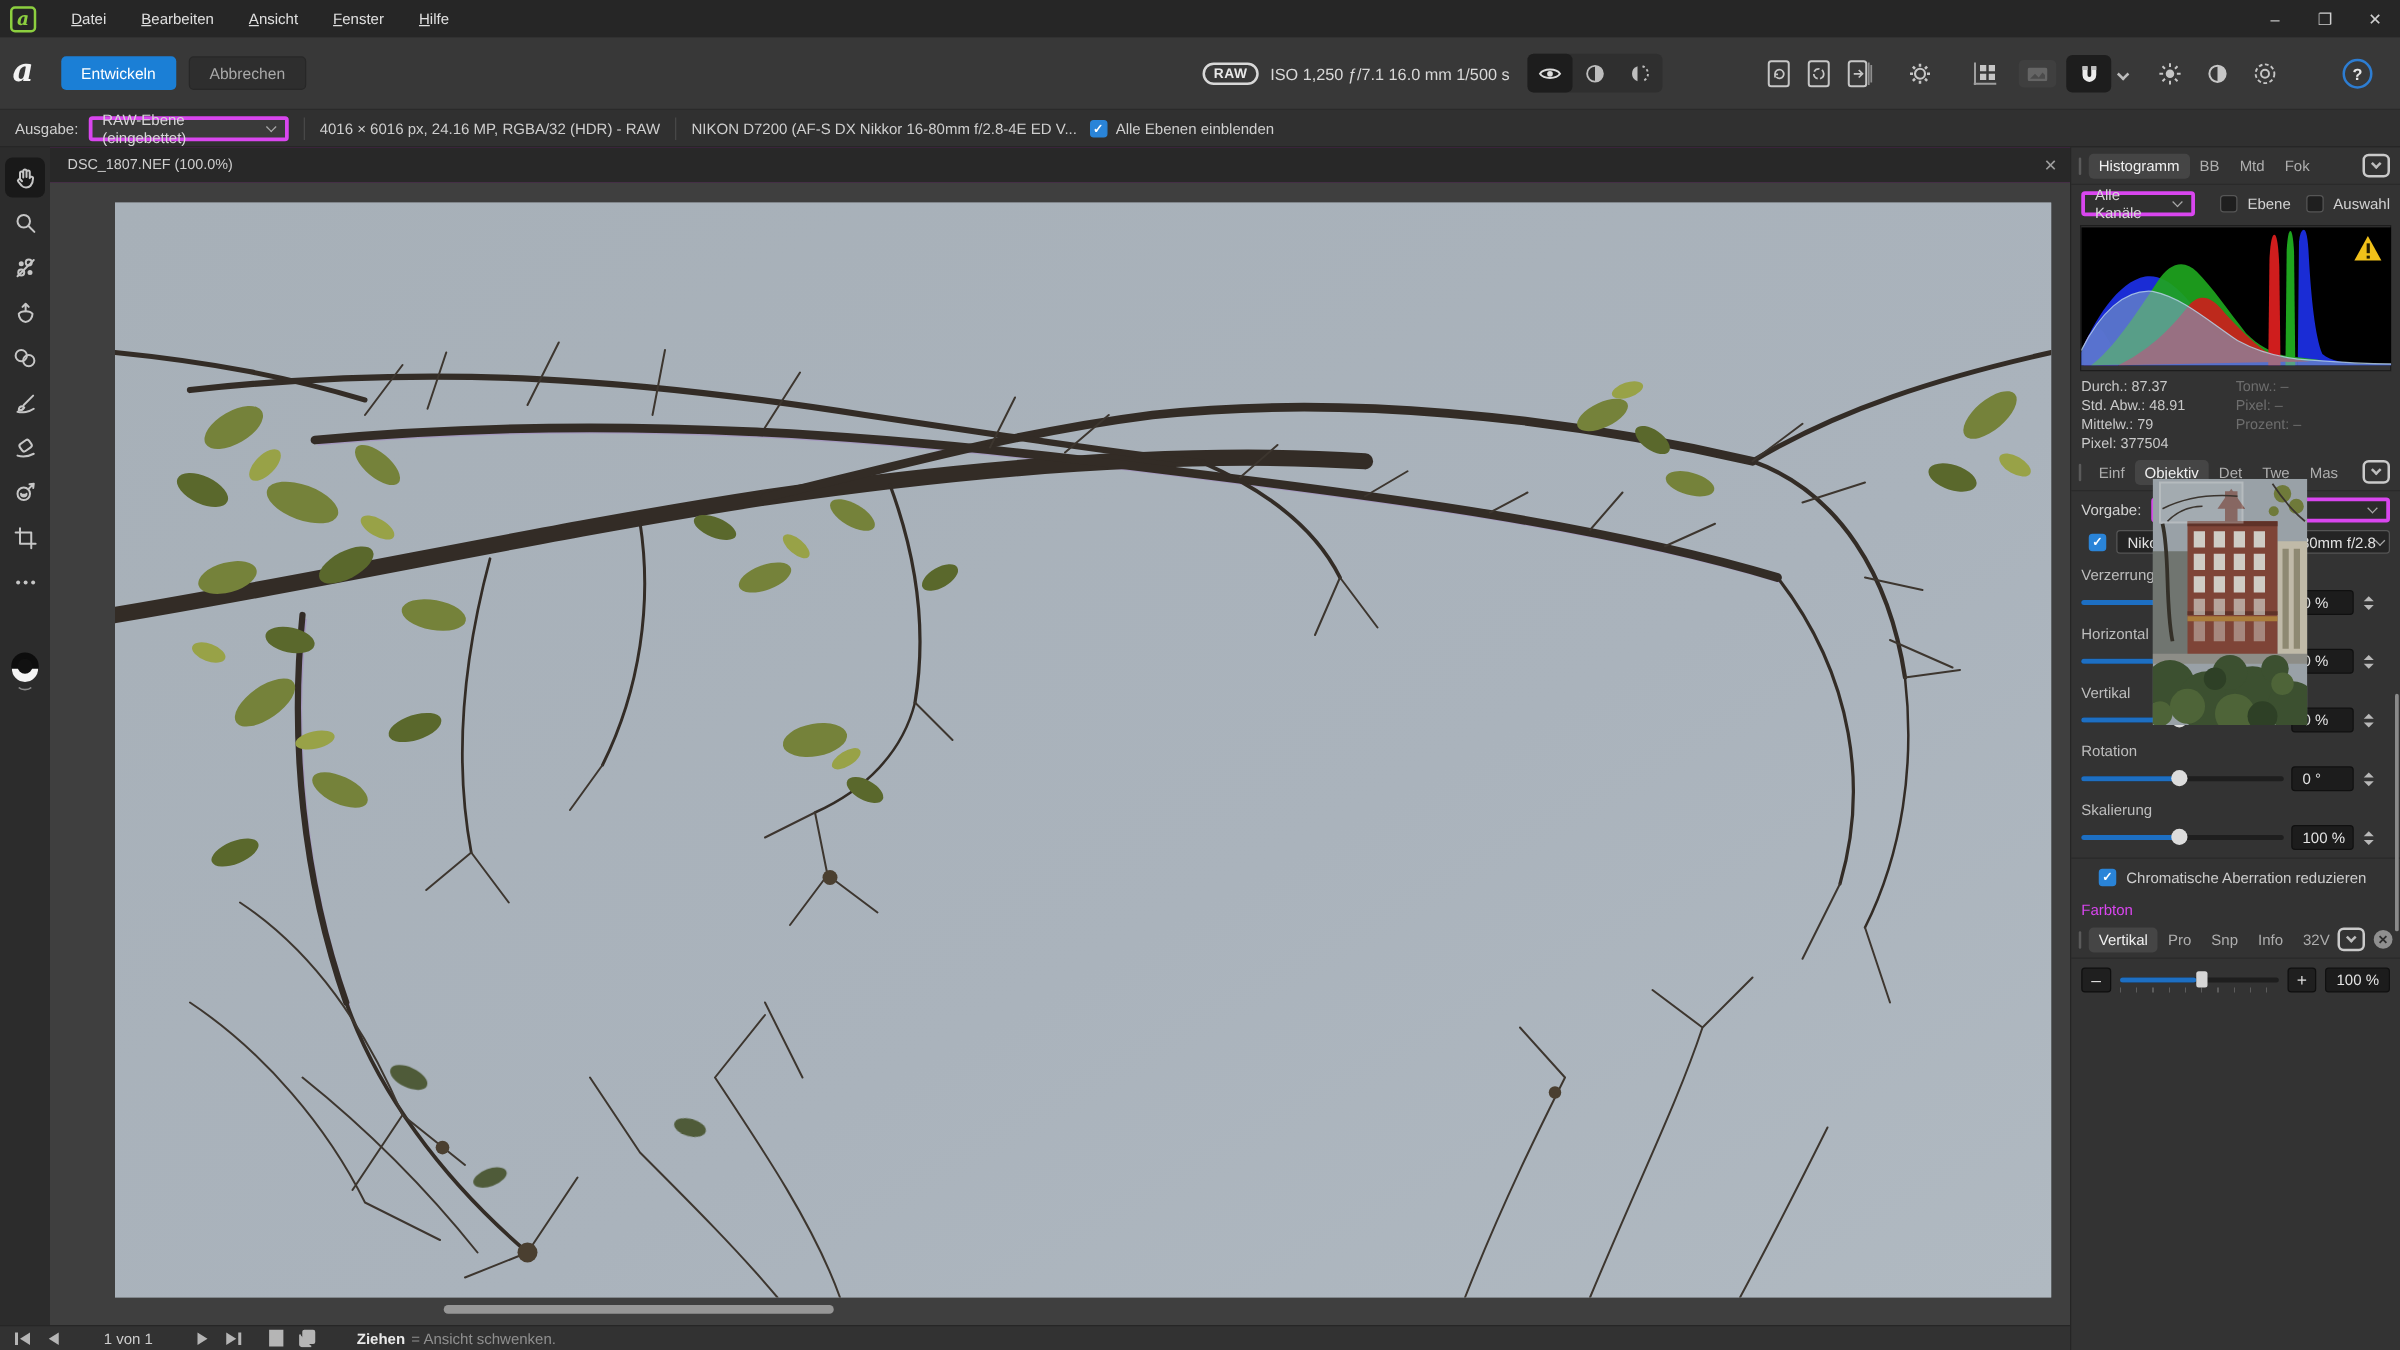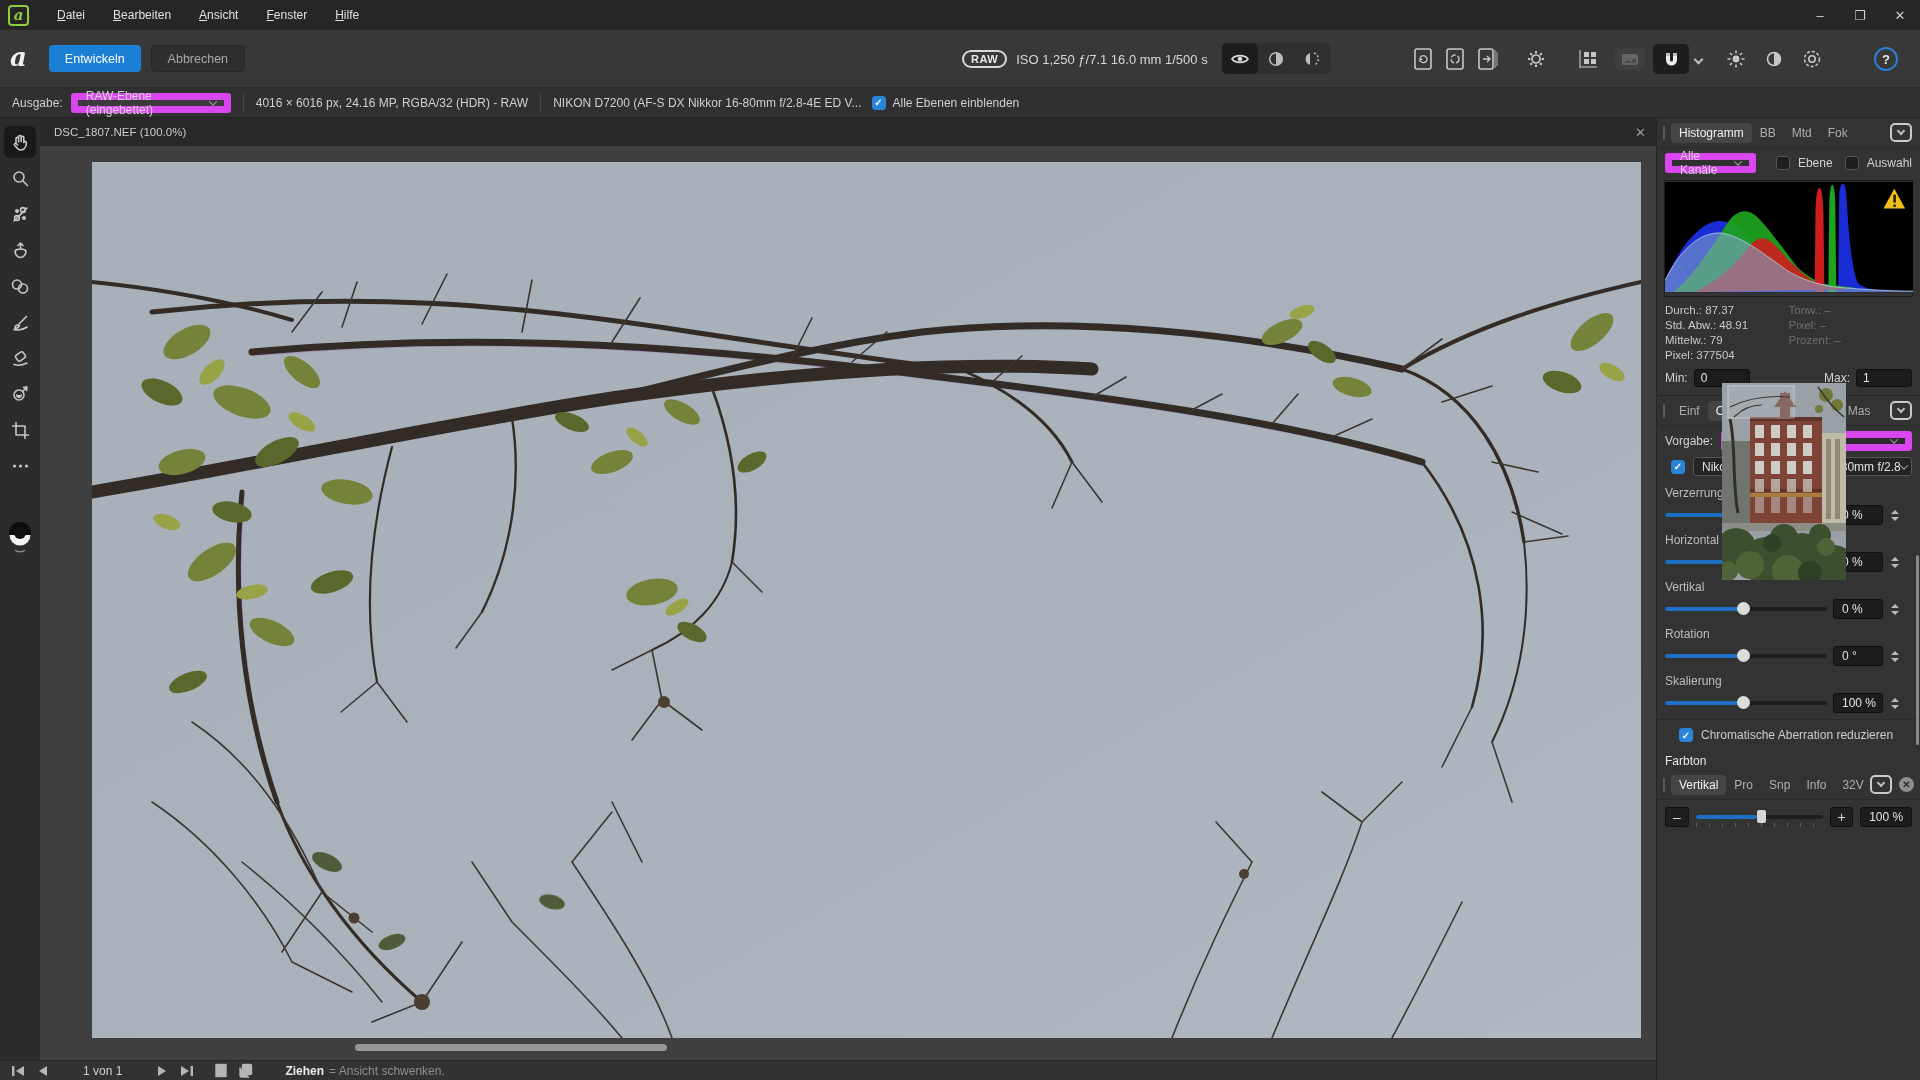--- a/index.html
+++ b/index.html
@@ -35,21 +35,21 @@
   .pill-btn { width:30px; height:22px; background:#454545; border-radius:4px; opacity:.55; display:flex; align-items:center; justify-content:center; }
   .magnet-btn { width:36px; height:30px; background:#1d1d1d; border-radius:5px; display:flex; align-items:center; justify-content:center; }
   .chev-down { width:7px; height:7px; border-right:2px solid #bdbdbd; border-bottom:2px solid #bdbdbd; transform:rotate(45deg); }
   #help-btn { width:24px; height:24px; border-radius:50%; border:2px solid #2d7dd2; color:#e8e8e8; font-weight:bold;
     display:flex; align-items:center; justify-content:center; font-size:13px; }
 
   
   #contextbar { position:absolute; left:0; top:88px; width:1920px; height:30px; background:#303030;
     display:flex; align-items:center; border-bottom:1px solid #232323; font-size:12px; color:#cfcfcf; }
   .ctx-sep { width:1px; height:18px; background:#474747; margin:0 12px; }
-  .dropdown { background:#3a3a3a; border:7px solid #d946ef; border-radius:3px; height:20px; padding:0 8px;
+  .dropdown { background:#3a3a3a; border:3px solid #d946ef; border-radius:3px; height:20px; padding:0 8px;
     display:flex; align-items:center; gap:10px; color:#d6d6d6; }
   .dd-arrow { width:6px; height:6px; border-right:1.5px solid #a9a9a9; border-bottom:1.5px solid #a9a9a9; transform:rotate(45deg) translate(-1px,-1px); }
   .chk { width:14px; height:14px; border-radius:3px; background:#1f1f1f; border:1px solid #565656; display:inline-flex;
     align-items:center; justify-content:center; flex:none; }
   .chk.on { background:#2a84d8; border-color:#2a84d8; }
   .chk.on::after { content:"✓"; color:#fff; font-size:10px; font-weight:bold; }
 
   
   #toolstrip { position:absolute; left:0; top:118px; width:40px; height:942px; background:#2c2c2c;
     display:flex; flex-direction:column; align-items:center; padding-top:8px; }
@@ -113,21 +113,21 @@
   .slider-thumb { position:absolute; left:48%; top:-5px; width:13px; height:13px; border-radius:50%; background:#dcdcdc; margin-left:-6px; }
   .value-box { width:50px; height:20px; background:#1c1c1c; border:1px solid #101010; border-radius:3px;
     color:#e4e4e4; display:flex; align-items:center; padding-left:8px; }
   .stepper { width:11px; height:20px; display:flex; flex-direction:column; align-items:center; justify-content:center; gap:3px; }
   .stepper i { width:0; height:0; border-left:4px solid transparent; border-right:4px solid transparent; }
   .stepper .up { border-bottom:4px solid #b9b9b9; }
   .stepper .dn { border-top:4px solid #b9b9b9; }
   .check-row { display:flex; align-items:flex-end; gap:8px; padding:8px 8px 8px 22px; color:#cdcdcd; }
   .sect-row { display:flex; align-items:center; gap:8px; padding:7px 8px; color:#cdcdcd; border-top:1px solid #2a2a2a; border-bottom:1px solid #2a2a2a; }
   .reset-ic { margin-left:auto; color:#9a9a9a; font-size:14px; }
-  #farbton-label { padding:4px 8px 0; color:#e5e5e5; }
+  #farbton-label { padding:4px 8px 0; color:#d946ef; }
   #panel-vscroll { position:absolute; right:1px; top:437px; width:3px; height:190px; background:#8a8a8a; border-radius:2px; }
 
   
   #nav-zoom-row { display:flex; align-items:center; padding:7px 8px; gap:7px; }
   .sq-btn { width:24px; height:20px; background:#1f1f1f; border:1px solid #0f0f0f; border-radius:3px; color:#dcdcdc;
     display:flex; align-items:center; justify-content:center; font-size:14px; }
   #nav-track { position:relative; width:128px; height:4px; background:#1e1e1e; border-radius:2px; }
   #nav-ticks { position:absolute; left:0; top:8px; width:128px; height:4px;
     background:repeating-linear-gradient(90deg,#5c5c5c 0 1px,transparent 1px 13px); }
   #nav-thumb { position:absolute; left:48%; top:-5px; width:9px; height:13px; background:#d6d6d6; border-radius:2px; }
@@ -550,26 +550,20 @@
       <div class="stat-row"><span>Std. Abw.:</span> <span>48.91</span></div>
       <div class="stat-row"><span>Mittelw.:</span> <span>79</span></div>
       <div class="stat-row"><span>Pixel:</span> <span>377504</span></div>
     </div>
     <div class="stat-col dim">
       <div class="stat-row"><span>Tonw.:</span> <span>–</span></div>
       <div class="stat-row"><span>Pixel:</span> <span>–</span></div>
       <div class="stat-row"><span>Prozent:</span> <span>–</span></div>
     </div>
   </div>
-  <div id="minmax">
-    <span>Min:</span>
-    <input class="mini-input" style="margin-left: 6px;" value="0">
-    <span style="margin-left:auto">Max:</span>
-    <input class="mini-input" style="margin-left: 6px;" value="1">
-  </div>
 
   <div class="ptabs">
     <span class="grip"></span>
     <span class="ptab">Einf</span>
     <span class="ptab active">Objektiv</span>
     <span class="ptab">Det</span>
     <span class="ptab">Twe</span>
     <span class="ptab">Mas</span>
     <span class="panel-chev">
         <span class="chev-down"></span>

